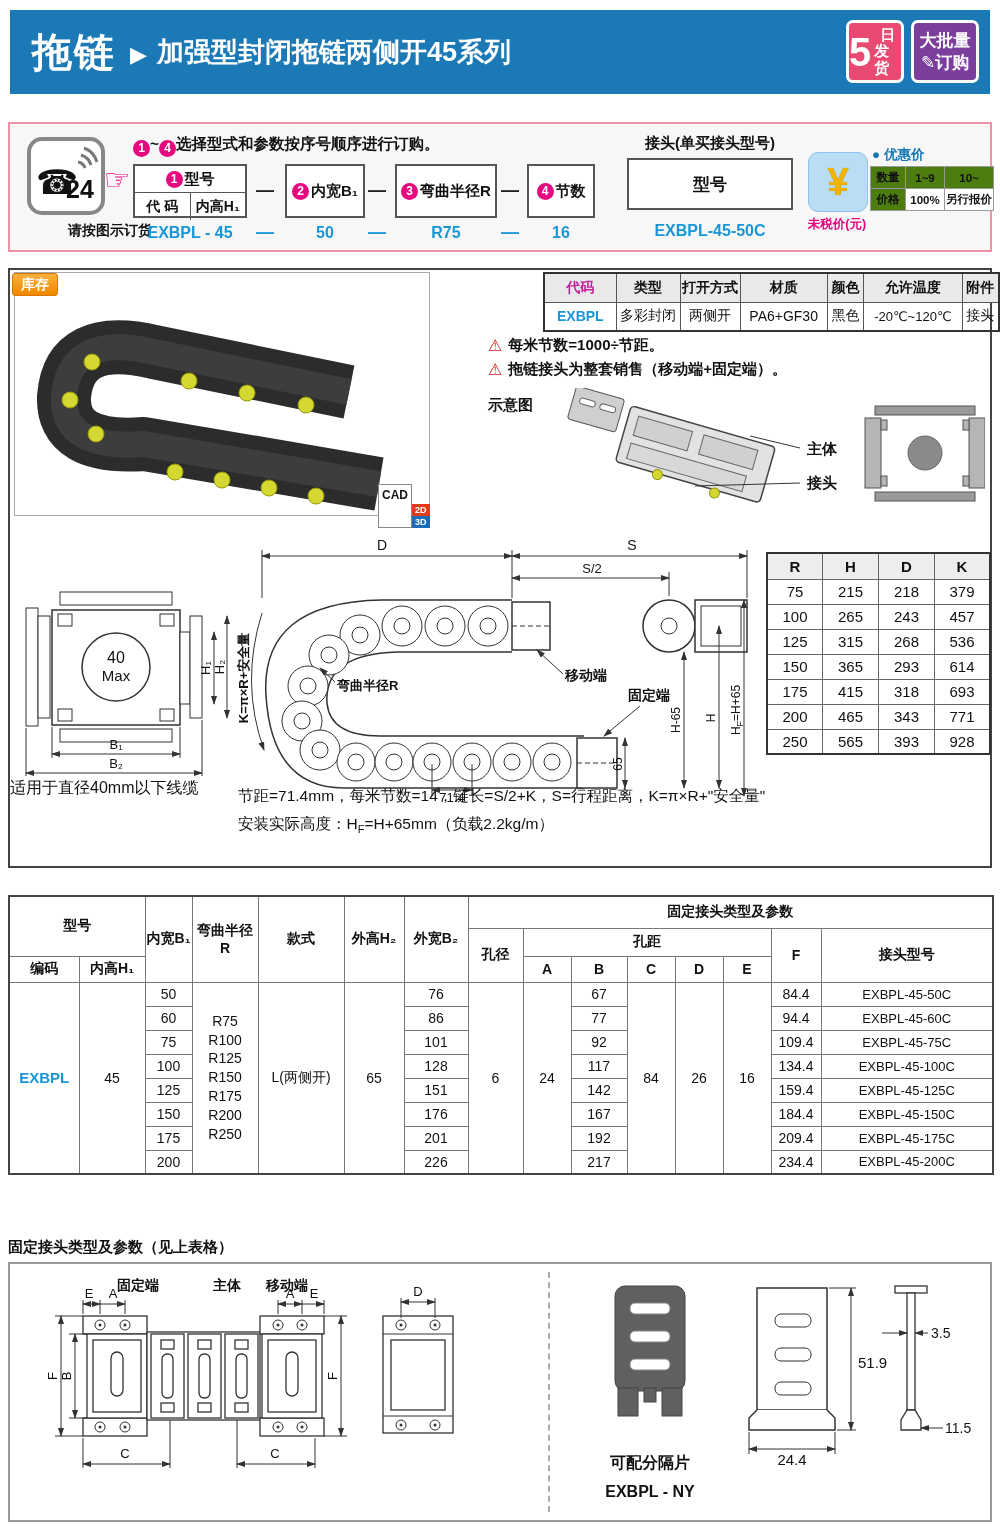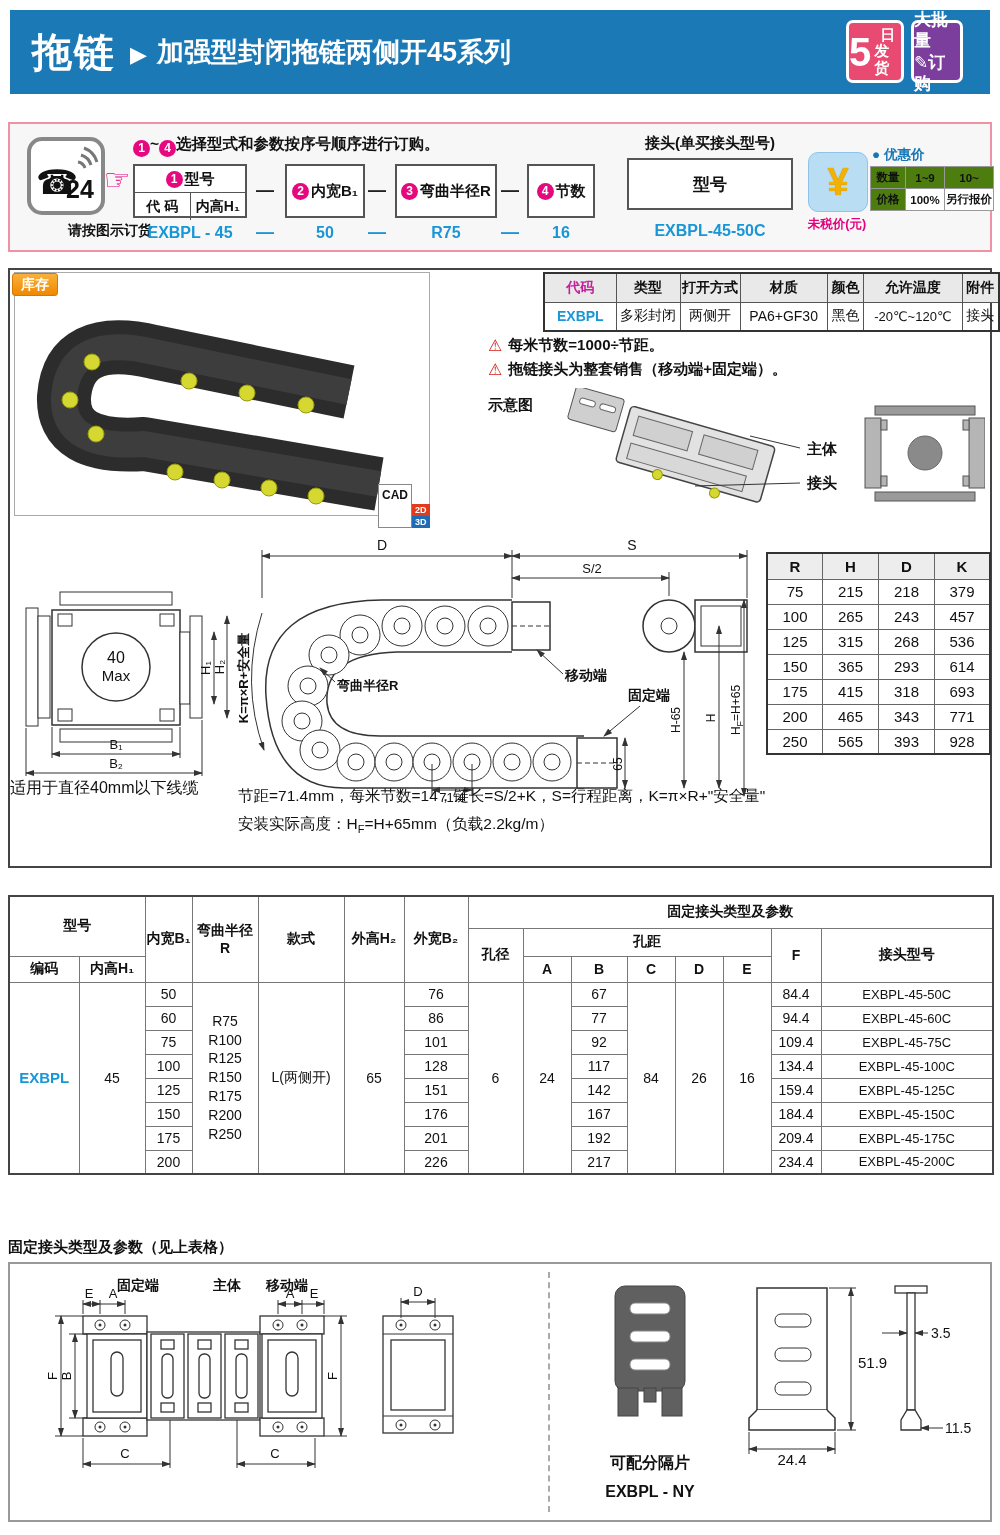--- a/index.html
+++ b/index.html
@@ -67,21 +67,21 @@
     <span class="arr">▶</span>
     <span class="ttl">加强型封闭拖链两侧开45系列</span>
   </div>
   <div class="abs badge ship" style="left:846px;top:20px;width:58px;height:63px;">
     <span class="n5">5</span>
     <span class="col">
         <span>日</span>
         <span>发货</span>
       </span>
   </div>
-  <div class="abs badge bulk" style="left:911px;top:20px;width:52px;height:63px;">
+  <div class="abs badge bulk" style="left:911px;top:20px;width:68px;height:63px;">
     <span>大批量</span>
     <span><span>✎</span><span>订购</span></span>
   </div>
 
   <div class="abs ordbox" style="left:8px;top:122px;width:984px;height:130px;"></div>
 
   <svg class="abs" style="left:26px;top:136px;" width="80" height="80" viewBox="0 0 80 80">
     <rect x="3" y="3" width="74" height="74" rx="13" fill="#fff" stroke="#888" stroke-width="4"></rect>
     <text x="10" y="58" font-size="34" fill="#777">☎</text>
     <text x="40" y="62" font-size="25" font-weight="bold" fill="#777">24</text>

